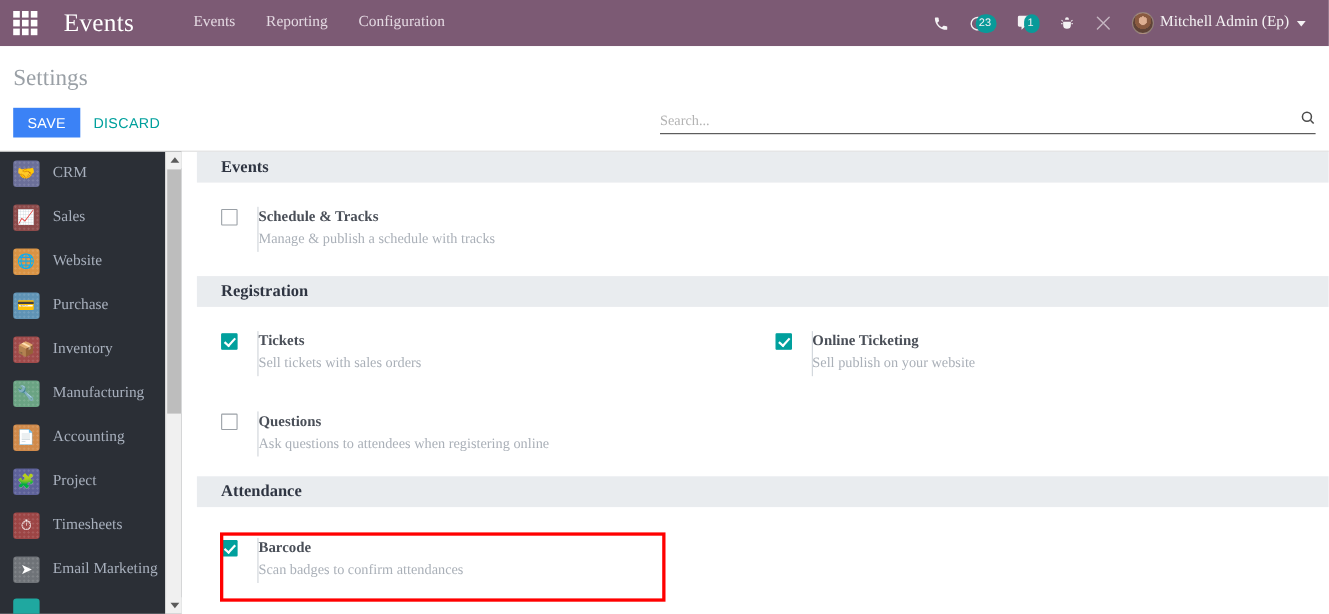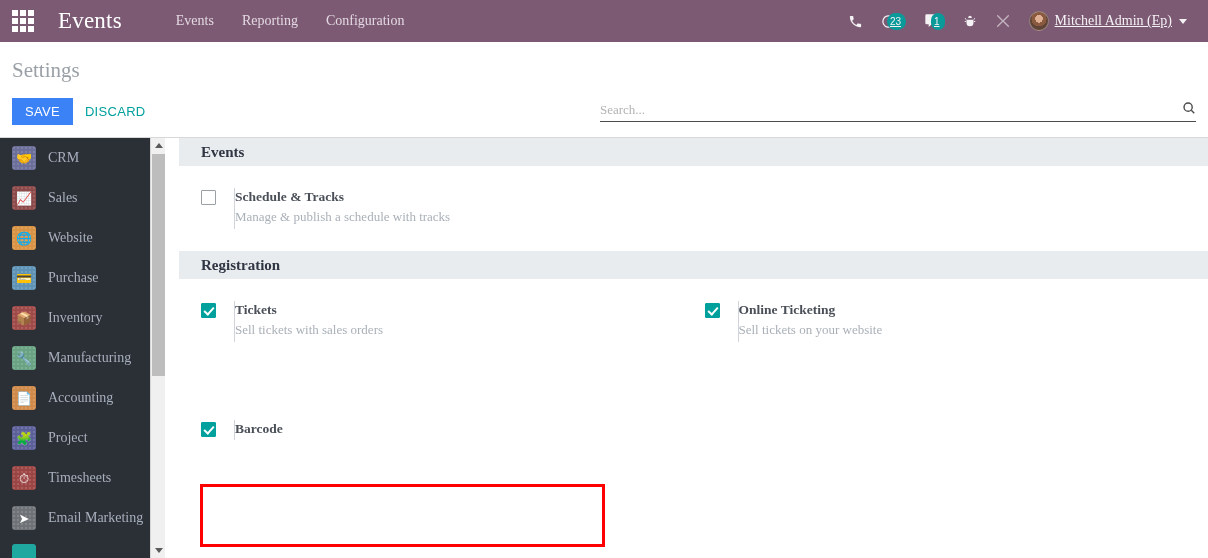--- a/index.html
+++ b/index.html
@@ -43,21 +43,20 @@
   }
   .nav-right {
     margin-left: auto; display: flex; align-items: center;
     height: 42px; padding-right: 12px;
   }
   .nav-ico {
     color: #ffffff; opacity: .92;
     display: flex; align-items: center; justify-content: center;
     height: 40px; padding: 0 9px; cursor: pointer;
     position: relative;
-    text-decoration: underline;
   }
   .nav-ico.dim { opacity: .55; }
   .pill-wrap {
     display: flex; align-items: center;
     background: #00A09D; border-radius: 9px;
     height: 17px; padding-right: 5px; margin-left: -9px;
     position: relative; z-index: 1;
   }
   .pill-wrap span {
     color: #fff; font-size: 10px;
@@ -462,30 +461,41 @@
         <div class="cb checked"></div>
         <div class="setting-txt">
           <div class="setting-title">Tickets</div>
           <div class="setting-desc">Sell tickets with sales orders</div>
         </div>
       </div>
       <div class="setting-row" style="margin-bottom:32px">
         <div class="cb checked"></div>
         <div class="setting-txt">
           <div class="setting-title">Online Ticketing</div>
-          <div class="setting-desc">Sell tickets on your website</div>
-        </div>
-      </div>
-    </div>
-
+          <div class="setting-desc">Sell publish on your website</div>
+        </div>
+      </div>
+      <div class="setting-row">
+        <div class="cb"></div>
+        <div class="setting-txt">
+          <div class="setting-title">Questions</div>
+          <div class="setting-desc">Ask questions to attendees when registering online</div>
+        </div>
+      </div>
+    </div>
+
+    <div class="sec-header">
+      <h2>Attendance</h2>
+    </div>
     <div class="sec-body" style="padding-top:28px">
       <div class="setting-row">
         <div class="cb checked"></div>
         <div class="setting-txt">
           <div class="setting-title">Barcode</div>
+          <div class="setting-desc">Scan badges to confirm attendances</div>
         </div>
       </div>
     </div>
 
   </div>
 </div>
 
 <div class="annot-box" style="left:200px; top:484px; width:405px; height:63px;"></div>
 
 </body></html>

